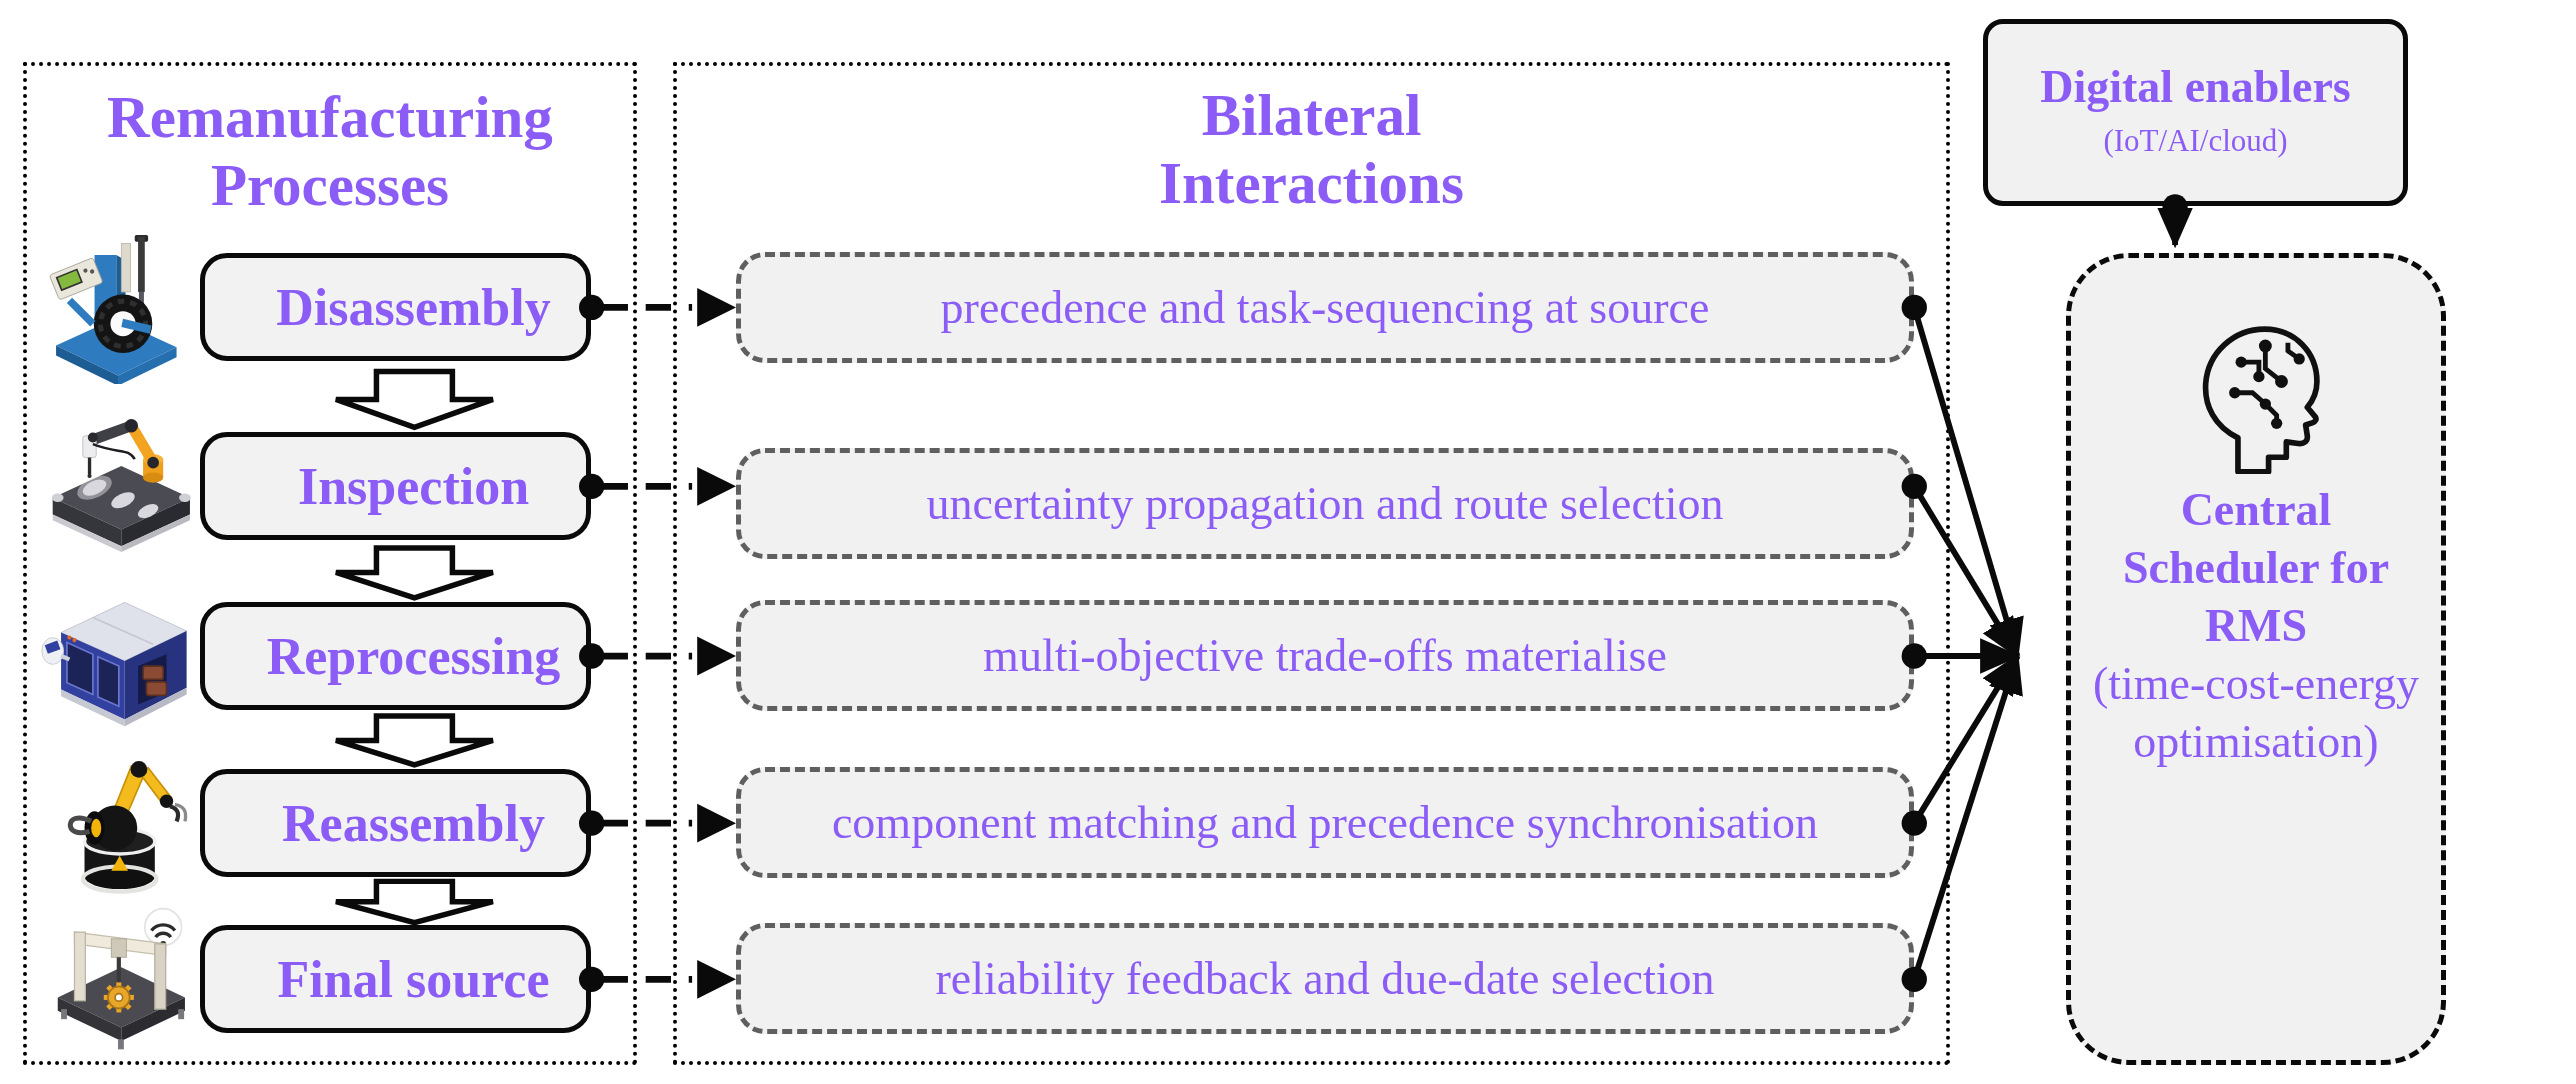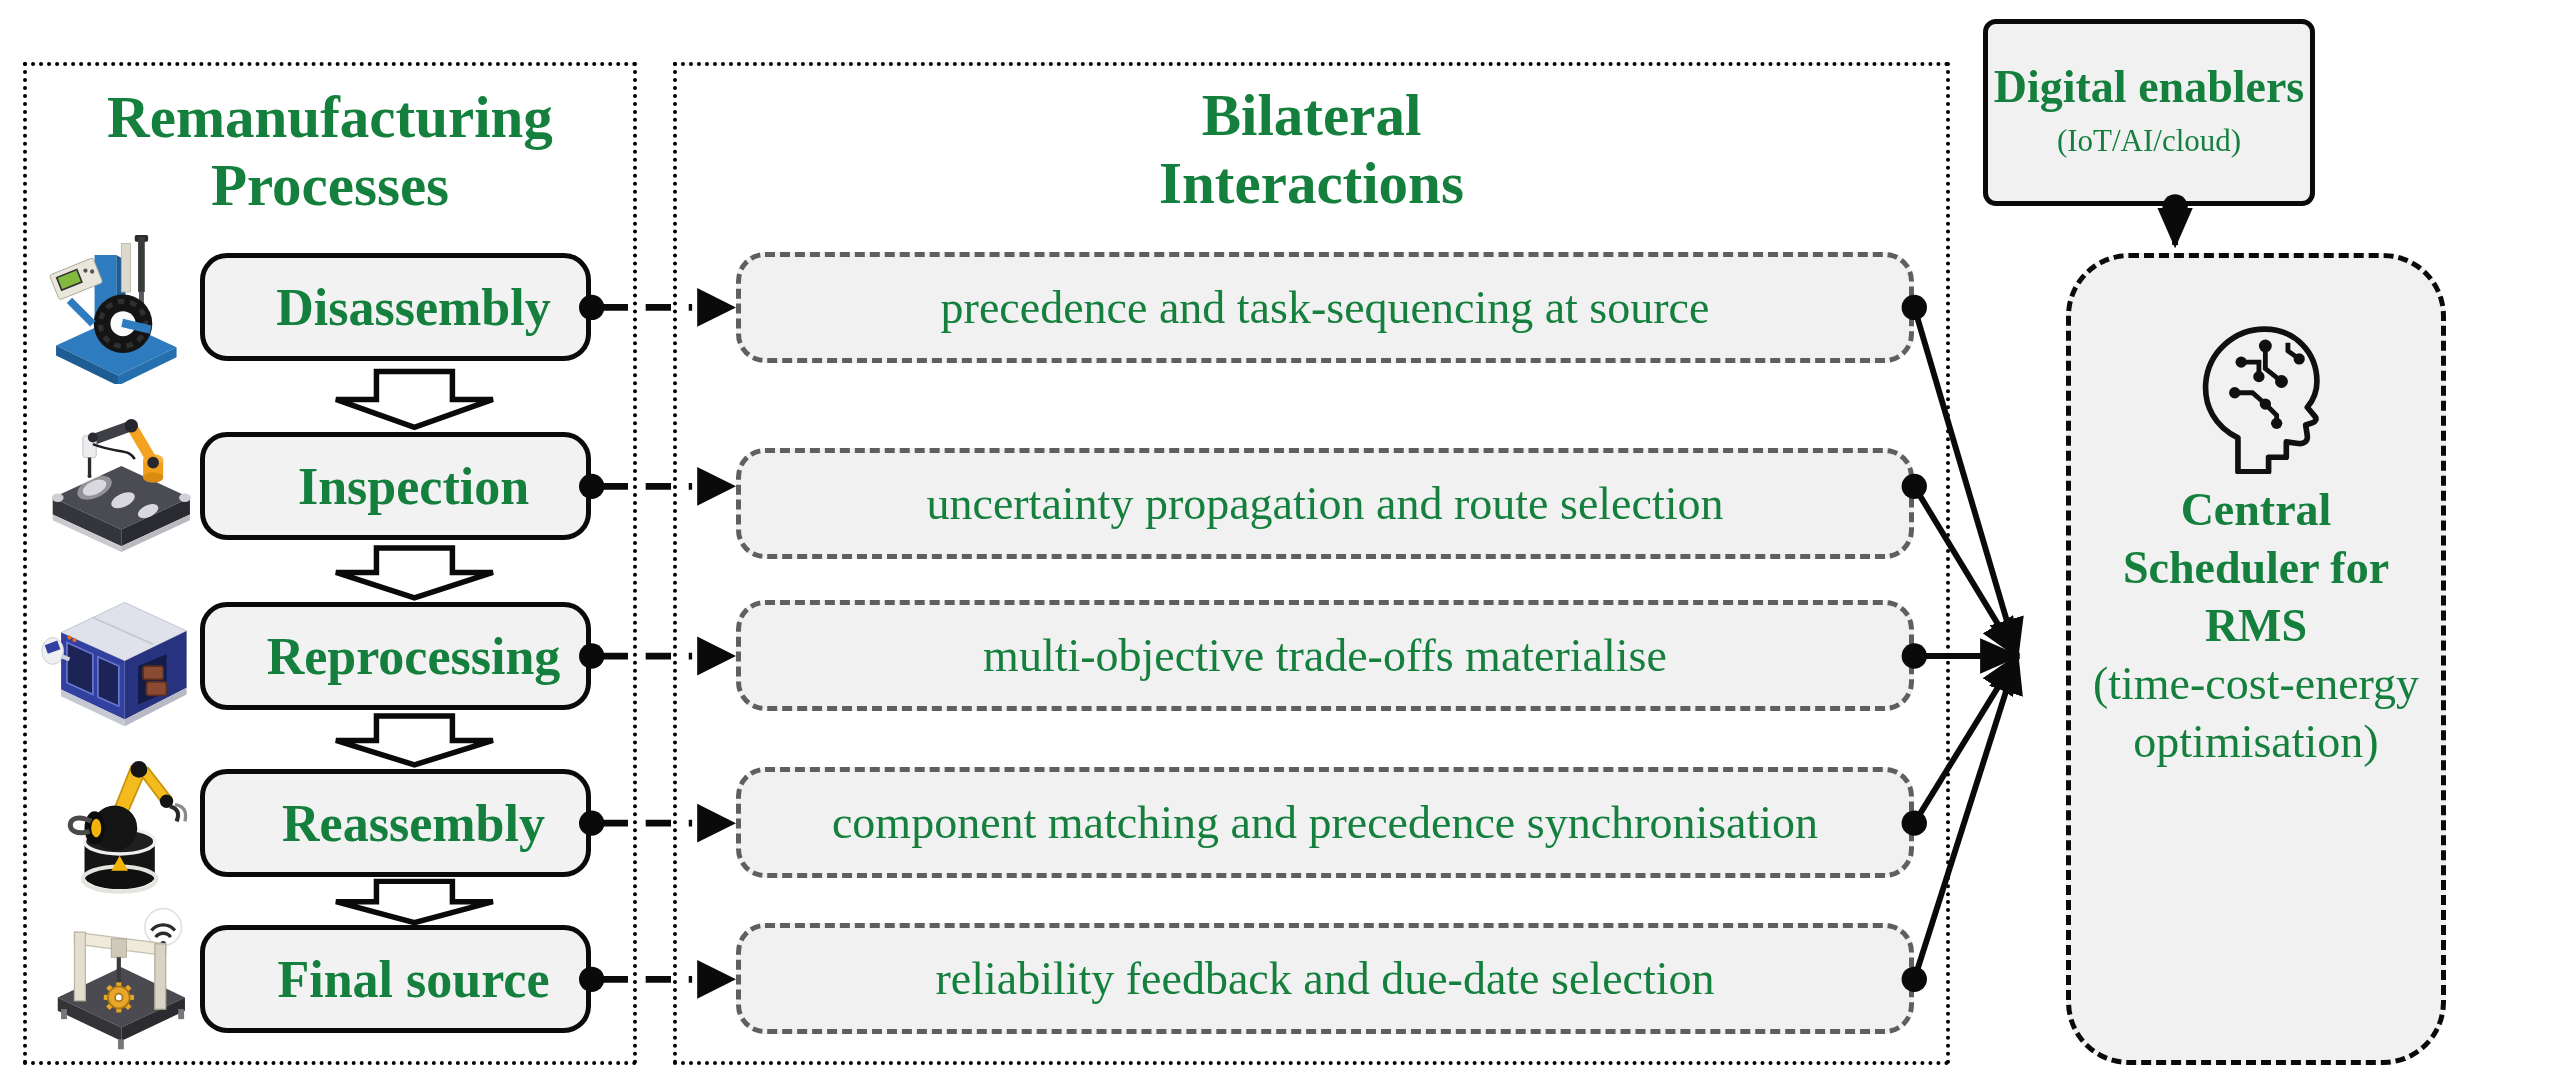--- a/index.html
+++ b/index.html
@@ -1,33 +1,33 @@
 <!DOCTYPE html>
 <html style="font-size:13.5px"><head>
 <meta charset="utf-8">
 <style>
   html,body{margin:0;padding:0;background:#ffffff;}
   #canvas{position:relative;width:2576px;height:1085px;background:#ffffff;overflow:hidden;
-          font-family:"Liberation Serif","DejaVu Serif",serif;color:#15803d;}
+          font-family:"Liberation Serif","DejaVu Serif",serif;color:#8b5cf6;}
   .panel{position:absolute;border:4.2px dotted #000;box-sizing:border-box;background:transparent;}
   #panel-left{left:23px;top:62px;width:614px;height:1003px;}
   #panel-mid{left:673px;top:62px;width:1277px;height:1003px;}
   .panel-title{position:absolute;text-align:center;font-weight:bold;font-size:59px;line-height:68px;}
   #title-left{left:23px;top:83px;width:614px;}
   #title-mid{left:673px;top:81px;width:1277px;text-align:center;}
   .pbox{position:absolute;left:200px;width:391px;height:108px;background:#f2f2f2;border:5.9px solid #0a0a0a;
         border-radius:27px;display:flex;align-items:center;justify-content:center;font-weight:bold;
         font-size:52px;white-space:nowrap;box-sizing:border-box;padding-left:36px;}
   .ibox{position:absolute;left:736px;width:1178px;height:111px;background:#f1f1f1;border:5px dashed #5f5f5f;
         border-radius:29px;display:flex;align-items:center;justify-content:center;font-size:46px;
         white-space:nowrap;box-sizing:border-box;}
   .icon{position:absolute;left:41px;width:159px;height:154px;}
   .icon svg{width:100%;height:100%;display:block;}
-  #digital{position:absolute;left:1983px;top:18.6px;width:332px;height:187px;background:#f1f1f1;
-           border:5.9px solid #0a0a0a;border-radius:13px;box-sizing:border-box;display:flex;
+  #digital{position:absolute;left:1983px;top:18.6px;width:425px;height:187px;background:#f1f1f1;
+           border:5.9px solid #0a0a0a;border-radius:20px;box-sizing:border-box;display:flex;
            flex-direction:column;align-items:center;justify-content:center;text-align:center;}
   #digital .t{font-weight:bold;font-size:46px;line-height:56px;white-space:nowrap;}
   #digital .s{font-size:31px;line-height:51px;white-space:nowrap;}
   #central{position:absolute;left:2026px;top:253px;width:380px;height:812px;background:#f1f1f1;
            border:5px dashed #0a0a0a;border-radius:63px;box-sizing:border-box;text-align:center;margin-left:40px;}
   #central .head{margin:59px auto 10px;width:137px;height:154px;}
   #central .line{font-size:46px;line-height:58px;white-space:nowrap;}
   .bold{font-weight:bold;}
   #overlay{position:absolute;left:0;top:0;width:2576px;height:1085px;pointer-events:none;}
 </style>

